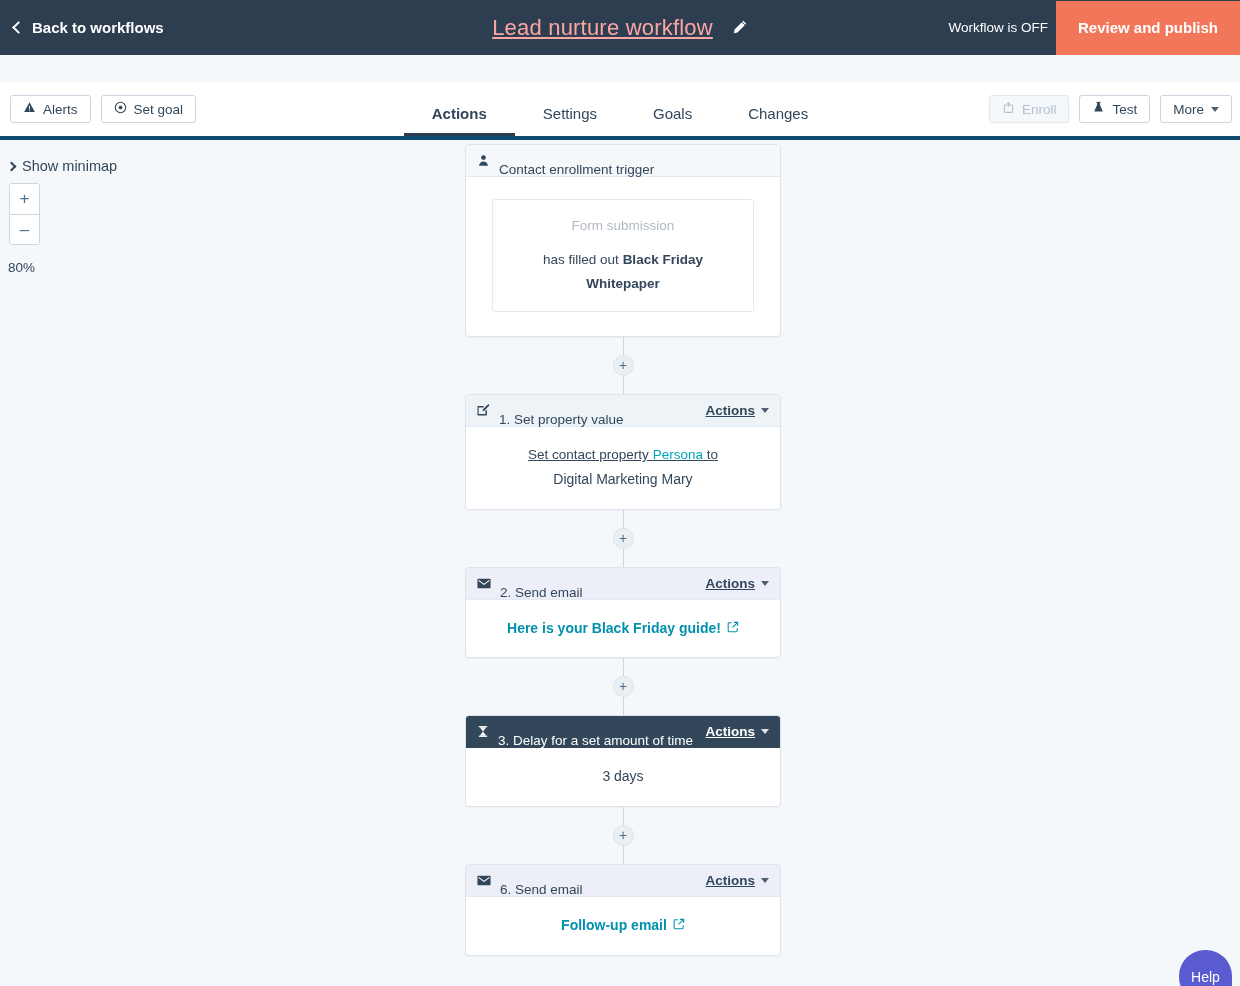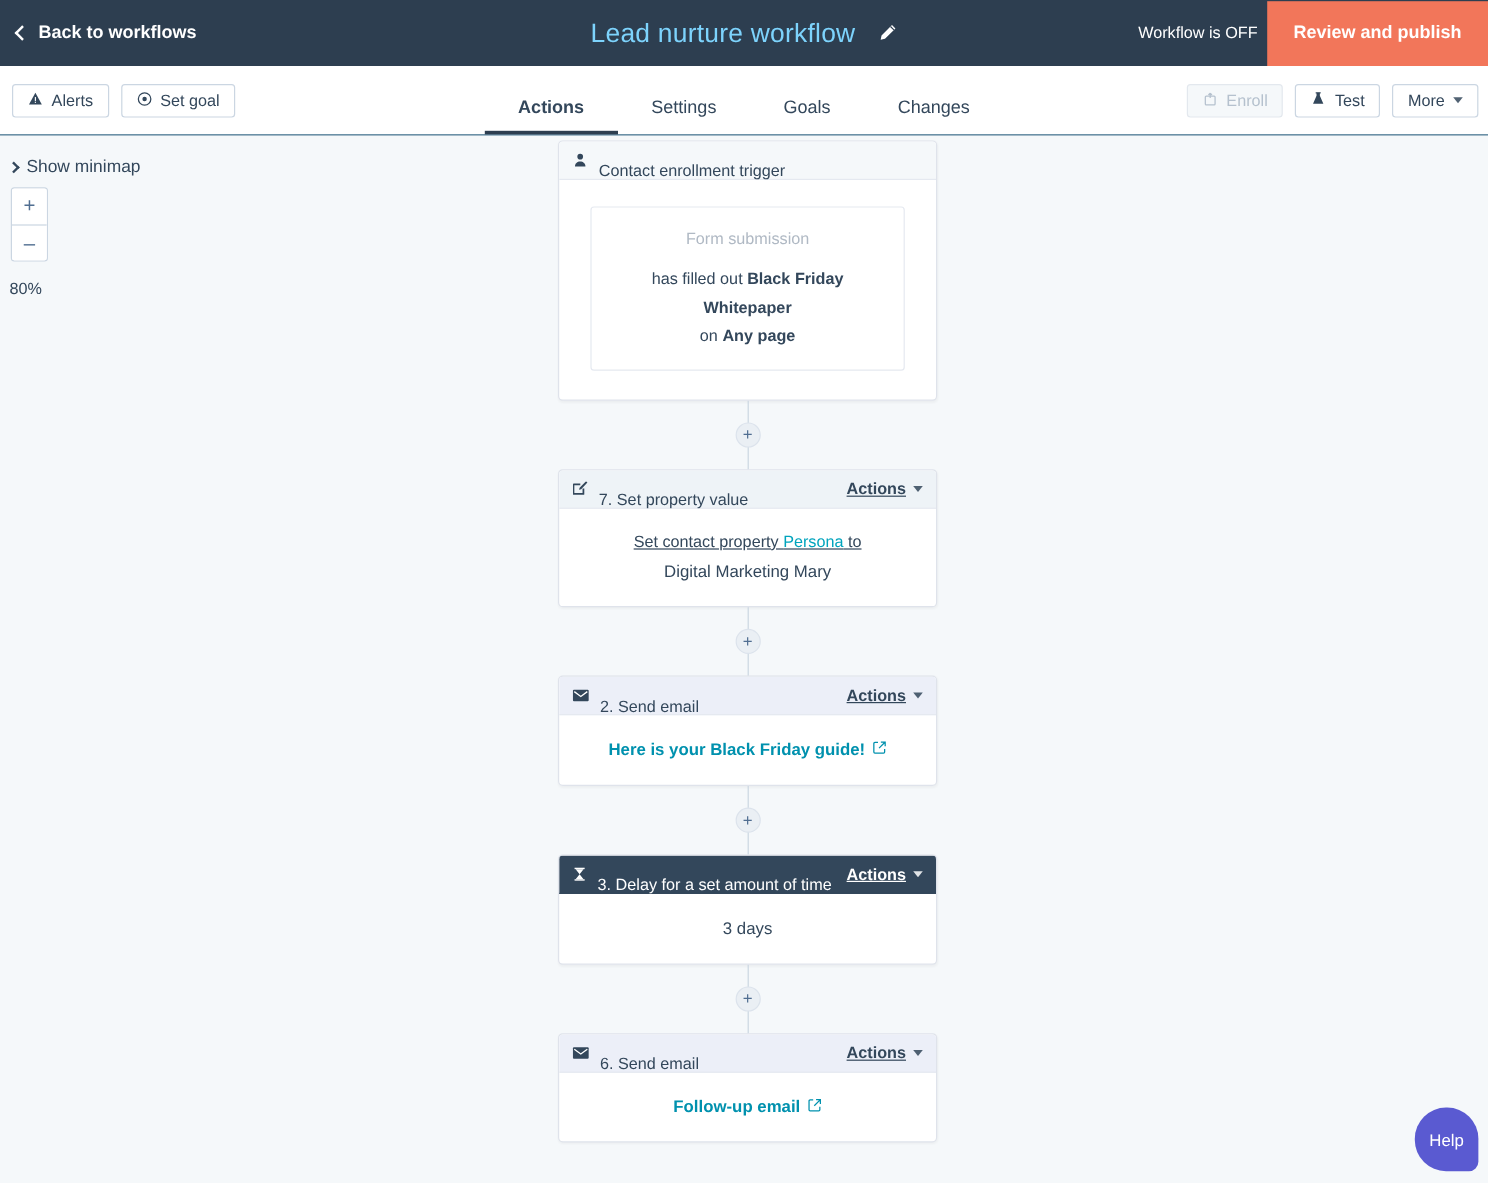--- a/index.html
+++ b/index.html
@@ -44,24 +44,25 @@
   .wf-title-wrap {
     position: absolute;
     left: 0; right: 0;
     display: flex;
     align-items: center;
     justify-content: center;
     gap: 18px;
     pointer-events: none;
   }
   .wf-title {
-    color: #7dd3fc;
+    color: #fca5a5;
     font-size: 22px;
     font-weight: normal;
     letter-spacing: .2px;
+    text-decoration: underline;
   }
   .pencil-icon { pointer-events: auto; cursor: pointer; display: flex; }
   .topnav-right {
     position: absolute;
     right: 0; top: 0;
     height: 55px;
     display: flex;
     align-items: center;
     gap: 0;
   }
@@ -82,23 +83,24 @@
     cursor: pointer;
     font-family: inherit;
     white-space: nowrap;
   }
 
   
   .subbar {
     position: relative;
     height: 58px;
     background: #ffffff;
-    border-bottom: 1px solid #0c4a6e;
-    display: flex;
-    align-items: center;
+    border-bottom: 4px solid #0c4a6e;
+    display: flex;
+    align-items: center;
+    margin-top: 27px;
   }
   .subbar-left {
     display: flex;
     align-items: center;
     gap: 10px;
     padding-left: 10px;
   }
   .sm-btn {
     display: inline-flex;
     align-items: center;
@@ -460,42 +462,39 @@
           </svg>
         </span>
         <span class="head-title">Contact enrollment trigger</span>
       </div>
       <div class="card-body">
         <div class="trigger-inner">
           <div class="form-sub-label">Form submission</div>
           <div class="trigger-line">
             <span>has filled out </span><b>Black Friday Whitepaper</b>
           </div>
-          <div class="trigger-line">
-            <span>on </span><b>Any page</b>
-          </div>
         </div>
       </div>
     </div>
 
     <div class="connector">
       <div class="plus-btn">
         <span>+</span>
       </div>
     </div>
 
     <div class="card">
       <div class="card-head head-prop">
         <span class="head-icon">
           <svg width="13" height="13" viewBox="0 0 16 16">
             <path d="M2 4.2h6.1V2.4H1.3C.9 2.4.6 2.7.6 3.1v10.2c0 .4.3.7.7.7h10.2c.4 0 .7-.3.7-.7V7.6h-1.8v4.6H2V4.2z" fill="#33475b"></path>
             <path d="M15.4 1.4L14 0l-6.6 6.6-.6 2.2 2.2-.6 6.4-6.8z" fill="#33475b"></path>
           </svg>
         </span>
-        <span class="head-title">7. Set property value</span>
+        <span class="head-title">1. Set property value</span>
         <span class="actions-menu">
           <span class="lbl">Actions</span>
           <span class="caret"></span>
         </span>
       </div>
       <div class="card-body">
         <div class="prop-line1">
           <span>Set contact property </span><span class="prop-link">Persona</span><span> to</span>
         </div>
         <div class="prop-line2">Digital Marketing Mary</div>

